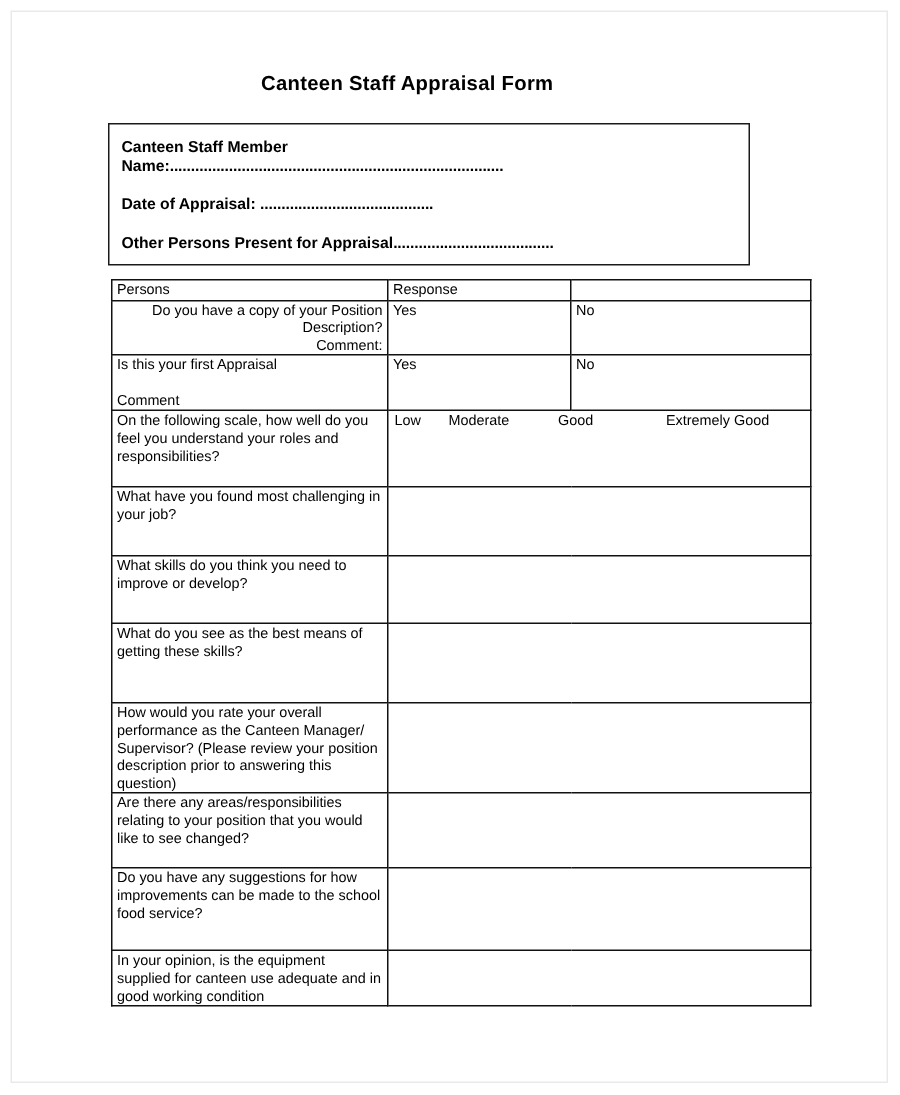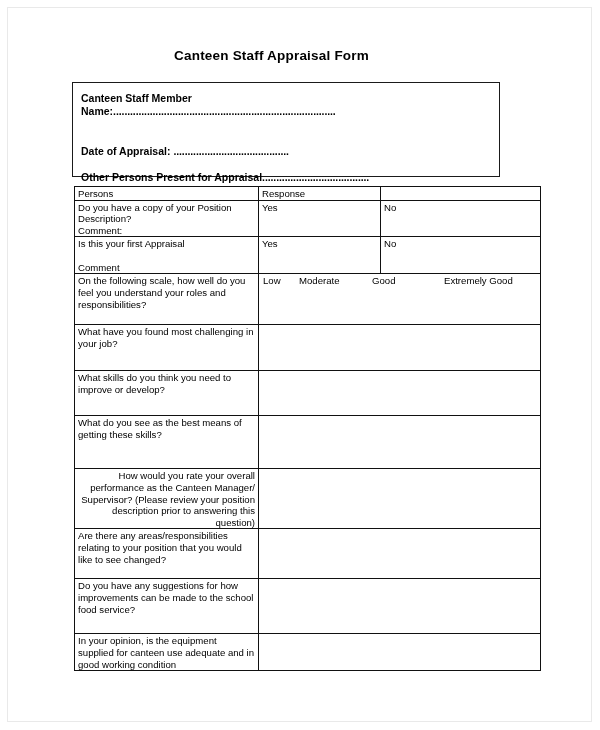--- a/index.html
+++ b/index.html
@@ -50,21 +50,21 @@
     box-sizing: border-box;
     padding: 9px 8px 0 8px;
   }
   .info-line {
     font-size: 10.5px;
     font-weight: bold;
     line-height: 13px;
     white-space: nowrap;
     overflow: hidden;
   }
-  .info-line.gap-1 { margin-top: 27px; }
+  .info-line.gap-1 { margin-top: 12px; }
   .info-line.gap-2 { margin-top: 13px; }
   .leader {
     font-weight: bold;
     letter-spacing: -0.1px;
   }
 
   
   #form-table {
     position: absolute;
     left: 74px;
@@ -135,21 +135,21 @@
       <col class="col-r1">
       <col class="col-r2">
   </colgroup>
   <tbody id="table-body">
     <tr class="h-row">
       <td class="q-cell">Persons</td>
       <td class="r-cell">Response</td>
       <td class="r-cell"></td>
     </tr>
   <tr style="height: 33px;">
-        <td class="q-cell" style="white-space: pre-line;">Do you have a copy of your Position Description?
+        <td class="q-cell" style="white-space: pre-line; text-align: right;">Do you have a copy of your Position Description?
 Comment:</td>
         <td class="r-cell">Yes</td>
         <td class="r-cell">No</td>
       </tr>
       <tr style="height: 37px;">
         <td class="q-cell" style="white-space: pre-line;">Is this your first Appraisal
 
 Comment</td>
         <td class="r-cell">Yes</td>
         <td class="r-cell">No</td>
@@ -170,21 +170,21 @@
         <td class="r-cell" colspan="2"></td>
       </tr>
       <tr style="height: 45px;">
         <td class="q-cell" style="white-space: pre-line;">What skills do you think you need to improve or develop?</td>
         <td class="r-cell" colspan="2"></td>
       </tr>
       <tr style="height: 53px;">
         <td class="q-cell" style="white-space: pre-line;">What do you see as the best means of getting these skills?</td>
         <td class="r-cell" colspan="2"></td>
       </tr>
-      <tr style="height: 51px; text-align: right;">
+      <tr style="height: 51px;">
         <td class="q-cell" style="white-space: pre-line;">How would you rate your overall performance as the Canteen Manager/ Supervisor? (Please review your position description prior to answering this question)</td>
         <td class="r-cell" colspan="2"></td>
       </tr>
       <tr style="height: 50px;">
         <td class="q-cell" style="white-space: pre-line;">Are there any areas/responsibilities relating to your position that you would like to see changed?</td>
         <td class="r-cell" colspan="2"></td>
       </tr>
       <tr style="height: 55px;">
         <td class="q-cell" style="white-space: pre-line;">Do you have any suggestions for how improvements can be made to the school food service?</td>
         <td class="r-cell" colspan="2"></td>

